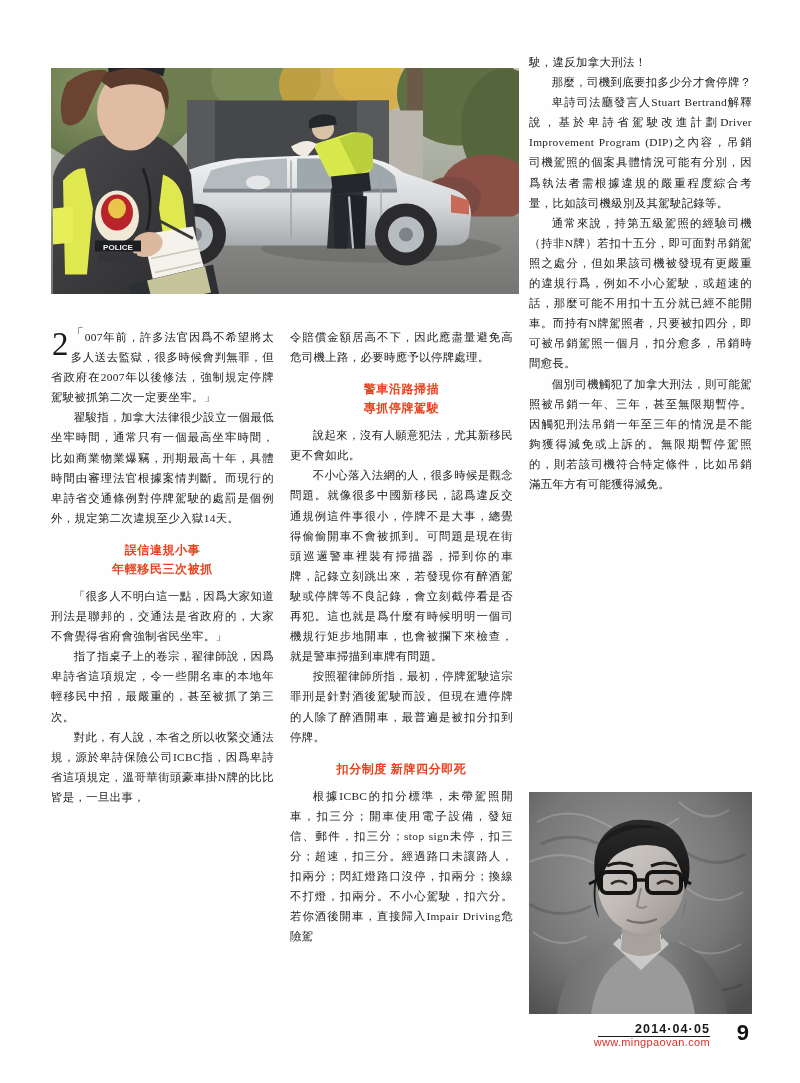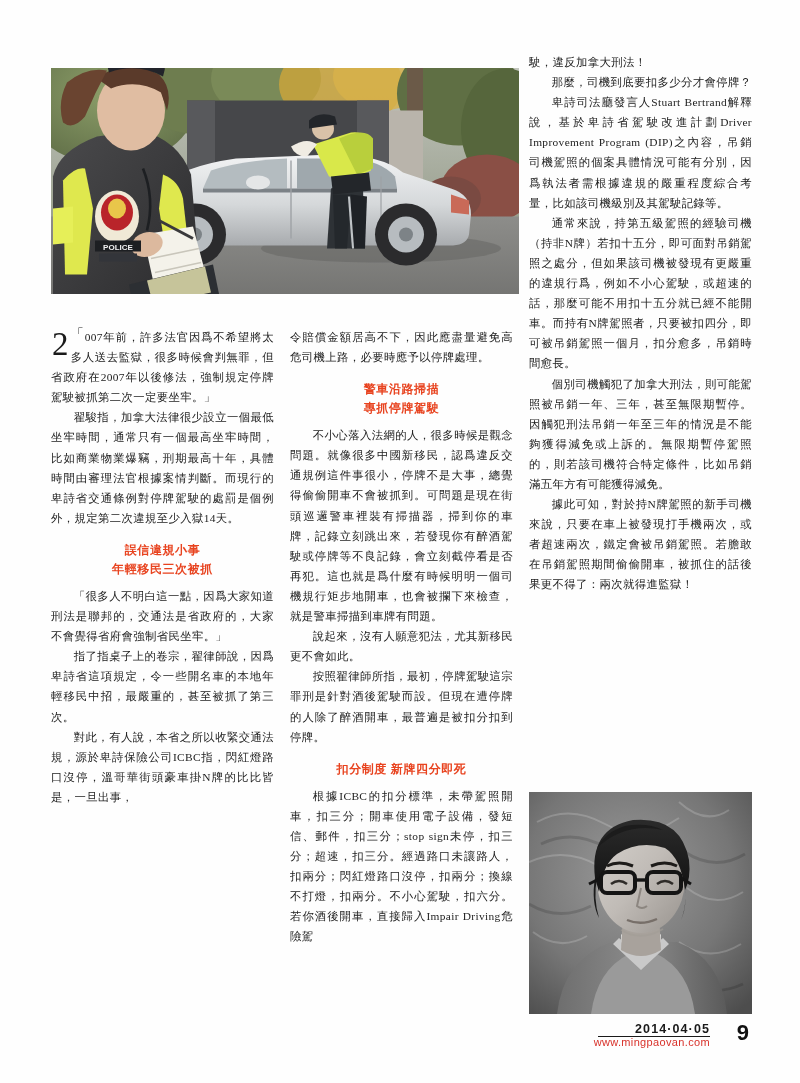--- a/index.html
+++ b/index.html
@@ -268,50 +268,49 @@
 
     <p>翟駿指，加拿大法律很少設立一個最低坐牢時間，通常只有一個最高坐牢時間，比如商業物業爆竊，刑期最高十年，具體時間由審理法官根據案情判斷。而現行的卑詩省交通條例對停牌駕駛的處罰是個例外，規定第二次違規至少入獄14天。</p>
 
     <div class="sec-head">
       <span class="l">誤信違規小事</span>
       <span class="l">年輕移民三次被抓</span>
     </div>
 
     <p>「很多人不明白這一點，因爲大家知道刑法是聯邦的，交通法是省政府的，大家不會覺得省府會強制省民坐牢。」</p>
     <p>指了指桌子上的卷宗，翟律師說，因爲卑詩省這項規定，令一些開名車的本地年輕移民中招，最嚴重的，甚至被抓了第三次。</p>
-    <p>對此，有人說，本省之所以收緊交通法規，源於卑詩保險公司ICBC指，閃紅燈路口沒停，溫哥華街頭豪車掛N牌的比比皆是，一旦出事，</p>
+    <p>對此，有人說，本省之所以收緊交通法規，源於卑詩保險公司ICBC指，因爲卑詩省這項規定，溫哥華街頭豪車掛N牌的比比皆是，一旦出事，</p>
   </div>
 
   <div class="col col-2">
 
     <p class="noindent">令賠償金額居高不下，因此應盡量避免高危司機上路，必要時應予以停牌處理。</p>
 
     <div class="sec-head">
       <span class="l">警車沿路掃描</span>
       <span class="l">專抓停牌駕駛</span>
     </div>
 
+    <p>說起來，沒有人願意犯法，尤其新移民更不會如此。</p>
     <p>不小心落入法網的人，很多時候是觀念問題。就像很多中國新移民，認爲違反交通規例這件事很小，停牌不是大事，總覺得偷偷開車不會被抓到。可問題是現在街頭巡邏警車裡裝有掃描器，掃到你的車牌，記錄立刻跳出來，若發現你有醉酒駕駛或停牌等不良記錄，會立刻截停看是否再犯。這也就是爲什麼有時候明明一個司機規行矩步地開車，也會被攔下來檢查，就是警車掃描到車牌有問題。</p>
-    <p>說起來，沒有人願意犯法，尤其新移民更不會如此。</p>
     <p>按照翟律師所指，最初，停牌駕駛這宗罪刑是針對酒後駕駛而設。但現在遭停牌的人除了醉酒開車，最普遍是被扣分扣到停牌。</p>
 
     <div class="sec-head">
       <span class="l">扣分制度 新牌四分即死</span>
     </div>
 
     <p>根據ICBC的扣分標準，未帶駕照開車，扣三分；開車使用電子設備，發短信、郵件，扣三分；stop sign未停，扣三分；超速，扣三分。經過路口未讓路人，扣兩分；閃紅燈路口沒停，扣兩分；換線不打燈，扣兩分。不小心駕駛，扣六分。若你酒後開車，直接歸入Impair Driving危險駕</p>
   </div>
 
   <div class="col col-3">
     <p class="noindent">駛，違反加拿大刑法！</p>
     <p>那麼，司機到底要扣多少分才會停牌？</p>
     <p>卑詩司法廳發言人Stuart Bertrand解釋說，基於卑詩省駕駛改進計劃Driver Improvement Program (DIP)之內容，吊銷司機駕照的個案具體情況可能有分別，因爲執法者需根據違規的嚴重程度綜合考量，比如該司機級別及其駕駛記錄等。</p>
     <p>通常來說，持第五級駕照的經驗司機（持非N牌）若扣十五分，即可面對吊銷駕照之處分，但如果該司機被發現有更嚴重的違規行爲，例如不小心駕駛，或超速的話，那麼可能不用扣十五分就已經不能開車。而持有N牌駕照者，只要被扣四分，即可被吊銷駕照一個月，扣分愈多，吊銷時間愈長。</p>
     <p>個別司機觸犯了加拿大刑法，則可能駕照被吊銷一年、三年，甚至無限期暫停。因觸犯刑法吊銷一年至三年的情況是不能夠獲得減免或上訴的。無限期暫停駕照的，則若該司機符合特定條件，比如吊銷滿五年方有可能獲得減免。</p>
-    <p>據此可知，對於持N牌駕照的新手司機來說，只要在車上被發現打手機兩次，或者超速兩次，鐵定會被吊銷駕照。若膽敢在吊銷駕照期間偷偷開車，被抓住的話後果更不得了：兩次就得進監獄！</p>
   </div>
 
   <div class="portrait">
     <svg viewBox="0 0 223 222" preserveAspectRatio="xMidYMid slice">
       <defs>
         <radialGradient id="bgp" cx="0.45" cy="0.38" r="0.78">
           <stop offset="0" stop-color="#9a9a9a"></stop>
           <stop offset="0.6" stop-color="#767676"></stop>
           <stop offset="1" stop-color="#4d4d4d"></stop>
         </radialGradient>

